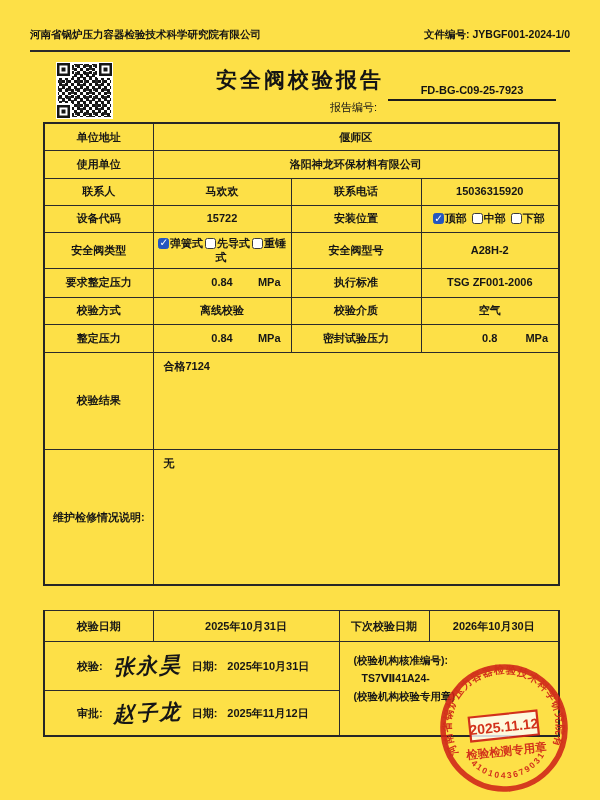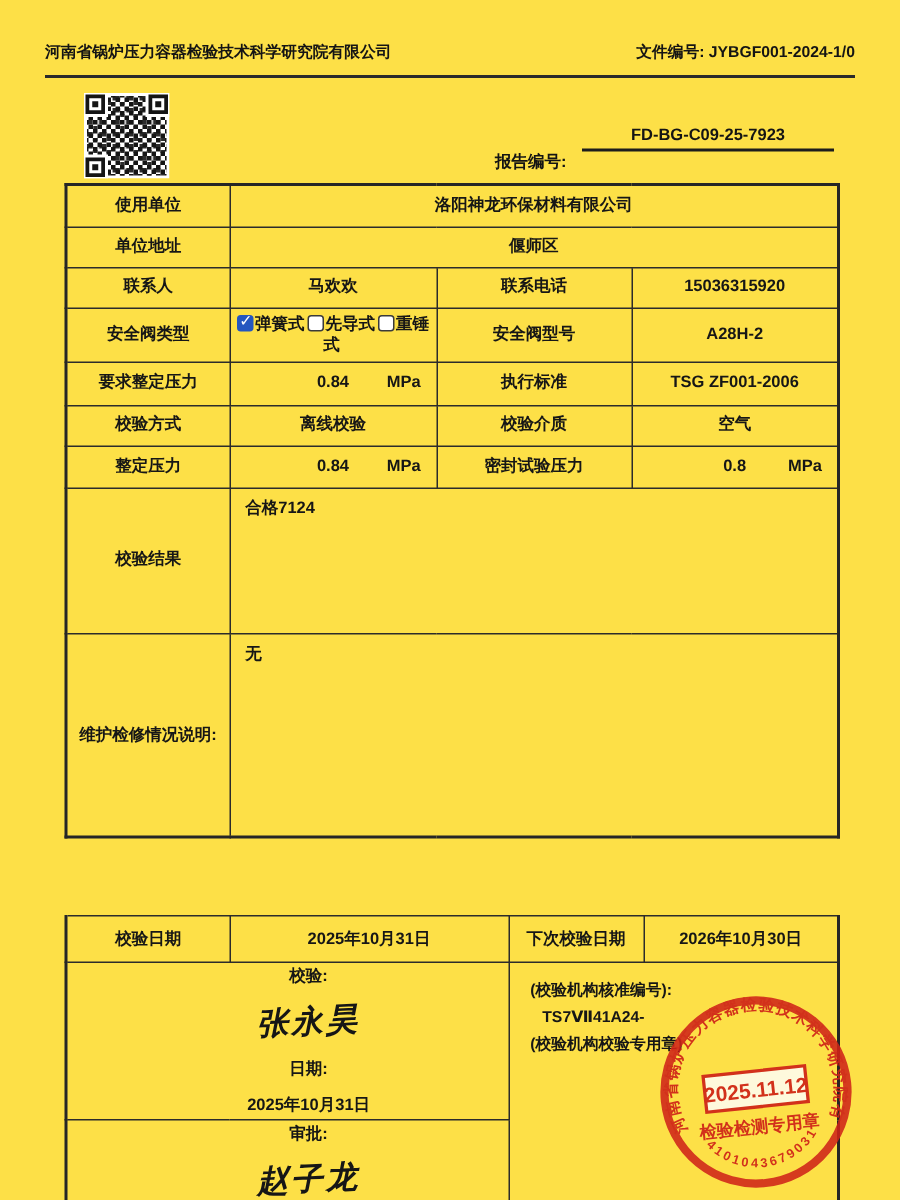--- a/index.html
+++ b/index.html
@@ -21,21 +21,21 @@
     font-size:10.5px; font-weight:700;
   }
   .hdr .right { white-space:nowrap; }
   
   .qr { position:absolute; left:56px; top:62px; width:57px; height:57px; }
   
   .title {
     position:absolute; top:66px; left:0; width:600px; text-align:center;
     font-size:21px; font-weight:700; letter-spacing:3px;
   }
-  .repno-label { position:absolute; top:100px; left:330px; font-size:11px; font-weight:700; }
+  .repno-label { position:absolute; top:100px; left:330px; font-size:11px; font-weight:400; }
   .repno-value {
     position:absolute; top:84px; left:388px; width:168px; text-align:center;
     font-size:11px; font-weight:700; border-bottom:2px solid #1c1c1c; padding-bottom:3px;
   }
   
   table { border-collapse:collapse; table-layout:fixed; position:absolute; left:43px; background:transparent; }
   .tbl-top { top:122px; width:515px; }
   .tbl-bot { top:610px; width:515px; }
   td {
     border:1.7px solid #2b2b2b;
@@ -55,21 +55,21 @@
     display:inline-block; width:11px; height:11px; border:1.6px solid #3a3a3a;
     border-radius:2.5px; background:#fff; vertical-align:-2px; position:relative; margin-right:1px;
   }
   .cb.checked { background:#2456c0; border-color:#2456c0; }
   .cb.checked::after {
     content:"\2713"; position:absolute; left:0.5px; top:-2.5px;
     color:#fff; font-size:10.5px; font-weight:700;
   }
   .cb-label { margin-right:2px; }
   
-  .sigrow { display:flex; align-items:center; padding-left:28px; gap:10px; text-align:left;flex-direction:column; }
+  .sigrow { display:flex; align-items:center; padding-left:28px; gap:10px; text-align:left; }
   .signame {
     font-size:21px; font-weight:700; font-style:italic; letter-spacing:2px;
     transform:rotate(-3deg); white-space:nowrap;
   }
   .org-note { text-align:left; vertical-align:top; padding:10px 6px 12px 14px; font-size:10.5px; line-height:1.7; }
   .org-note .l2 { padding-left:8px; }
   
   .stamp {
     position:absolute; left:434px; top:658px; width:140px; height:140px;
     transform:rotate(-6deg); opacity:.92; z-index:10; pointer-events:none;
@@ -115,44 +115,57 @@
         <rect x="47.5" y="5.5" width="4" height="4" fill="#151515"></rect>
       </g>
     <g>
         <rect x="0" y="41" width="16" height="16" fill="#fff"></rect>
         <rect x="1" y="43" width="13" height="13" fill="#151515"></rect>
         <rect x="3.5" y="45.5" width="8" height="8" fill="#fff"></rect>
         <rect x="5.5" y="47.5" width="4" height="4" fill="#151515"></rect>
       </g>
   </svg>
 
+  <div class="title">安全阀校验报告</div>
   <div class="repno-label">报告编号:</div>
   <div class="repno-value">FD-BG-C09-25-7923</div>
 
   <table class="tbl-top">
     <colgroup>
         <col style="width:109px">
         <col style="width:138px">
         <col style="width:130px">
         <col style="width:138px">
       </colgroup>
     <tbody>
-        <tr style="height:28px">
+        <tr style="height:27px">
+      <td class="lab">单位地址</td>
+      <td colspan="3">偃师区</td>
+    </tr>
+    <tr style="height:28px">
       <td class="lab">使用单位</td>
       <td colspan="3">洛阳神龙环保材料有限公司</td>
-    </tr>
-    <tr style="height:27px">
-      <td class="lab">单位地址</td>
-      <td colspan="3">偃师区</td>
     </tr>
     <tr style="height:27px">
       <td class="lab">联系人</td>
       <td>马欢欢</td>
       <td class="lab">联系电话</td>
       <td>15036315920</td>
+    </tr>
+    <tr style="height:27px">
+      <td class="lab">设备代码</td>
+      <td>15722</td>
+      <td class="lab">安装位置</td>
+      <td>
+        <span class="cbgroup">
+          <span class="cb checked"></span><span class="cb-label">顶部</span>
+          <span class="cb"></span><span class="cb-label">中部</span>
+          <span class="cb"></span><span class="cb-label">下部</span>
+        </span>
+      </td>
     </tr>
     <tr style="height:36px">
       <td class="lab">安全阀类型</td>
       <td>
         <span class="cbgroup">
           <span class="cb checked"></span><span class="cb-label">弹簧式</span><span class="cb"></span><span class="cb-label">先导式</span><span class="cb"></span><span class="cb-label">重锤式</span>
         </span>
       </td>
       <td class="lab">安全阀型号</td>
       <td>A28H-2</td>

